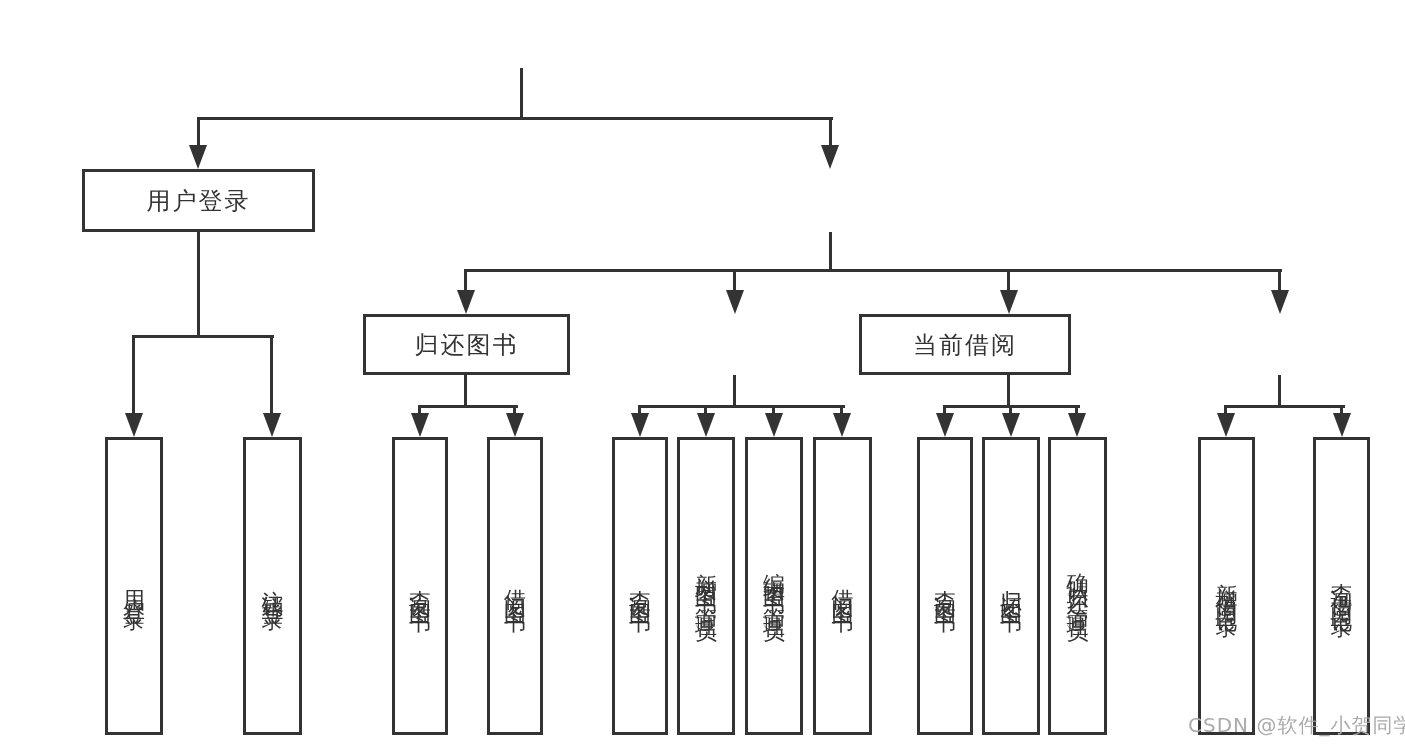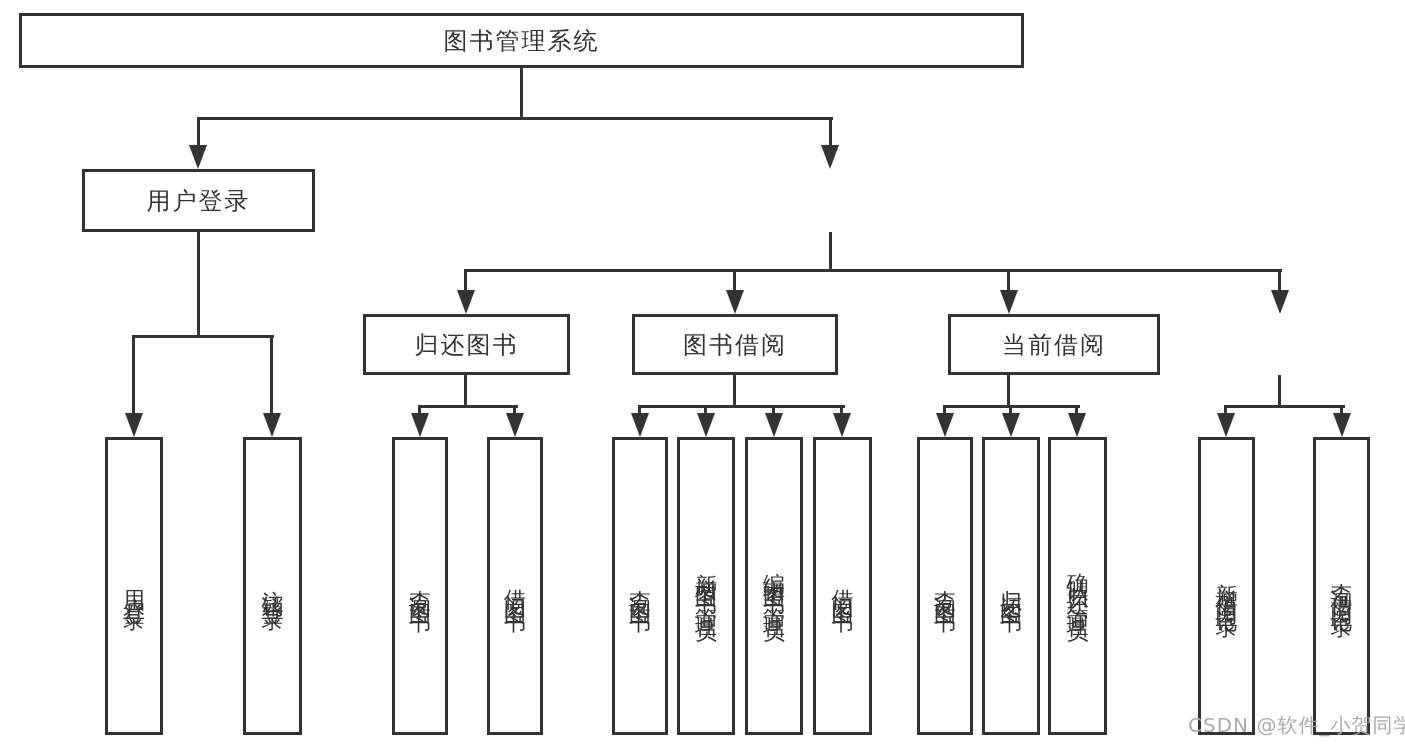--- a/index.html
+++ b/index.html
@@ -26,23 +26,20 @@
   .watermark{
     position:absolute;left:1188px;top:712px;z-index:5;
     font-size:20px;color:#ababab;white-space:nowrap;letter-spacing:1px;
   }
 </style>
 </head>
 <body>
 
 <div class="canvas">
 
-  <div class="box hbox" style="left:19px;top:13px;width:1005px;height:55px;">
-    <span>图书管理系统</span>
-  </div>
 
   <div class="line" style="left:520px;top:68px;width:3px;height:51px;"></div>
   <div class="line" style="left:197px;top:117px;width:636px;height:3px;"></div>
   <div class="line" style="left:197px;top:117px;width:3px;height:31px;"></div>
   <div class="arrow" style="left:189px;top:145px;"></div>
   <div class="line" style="left:829px;top:117px;width:3px;height:31px;"></div>
   <div class="arrow" style="left:821px;top:145px;"></div>
 
   <div class="box hbox" style="left:82px;top:169px;width:233px;height:63px;">
     <span>用户登录</span>
@@ -62,24 +59,21 @@
   <div class="line" style="left:733px;top:269px;width:3px;height:24px;"></div>
   <div class="arrow" style="left:726px;top:290px;"></div>
   <div class="line" style="left:1007px;top:269px;width:3px;height:24px;"></div>
   <div class="arrow" style="left:1000px;top:290px;"></div>
   <div class="line" style="left:1278px;top:269px;width:3px;height:24px;"></div>
   <div class="arrow" style="left:1271px;top:290px;"></div>
 
   <div class="box hbox" style="left:363px;top:314px;width:207px;height:61px;">
     <span>归还图书</span>
   </div>
-  <div class="box hbox" style="left:632px;top:314px;width:206px;height:61px;">
-    <span>图书借阅</span>
-  </div>
-  <div class="box hbox" style="left:948px;top:314px;width:212px;height:61px;">
+  <div class="box hbox" style="left:859px;top:314px;width:212px;height:61px;">
     <span>当前借阅</span>
   </div>
 
   <div class="line" style="left:464px;top:375px;width:3px;height:33px;"></div>
   <div class="line" style="left:418px;top:405px;width:100px;height:3px;"></div>
   <div class="line" style="left:418px;top:405px;width:3px;height:12px;"></div>
   <div class="arrow" style="left:411px;top:413px;"></div>
   <div class="line" style="left:513px;top:405px;width:3px;height:12px;"></div>
   <div class="arrow" style="left:506px;top:413px;"></div>
 

